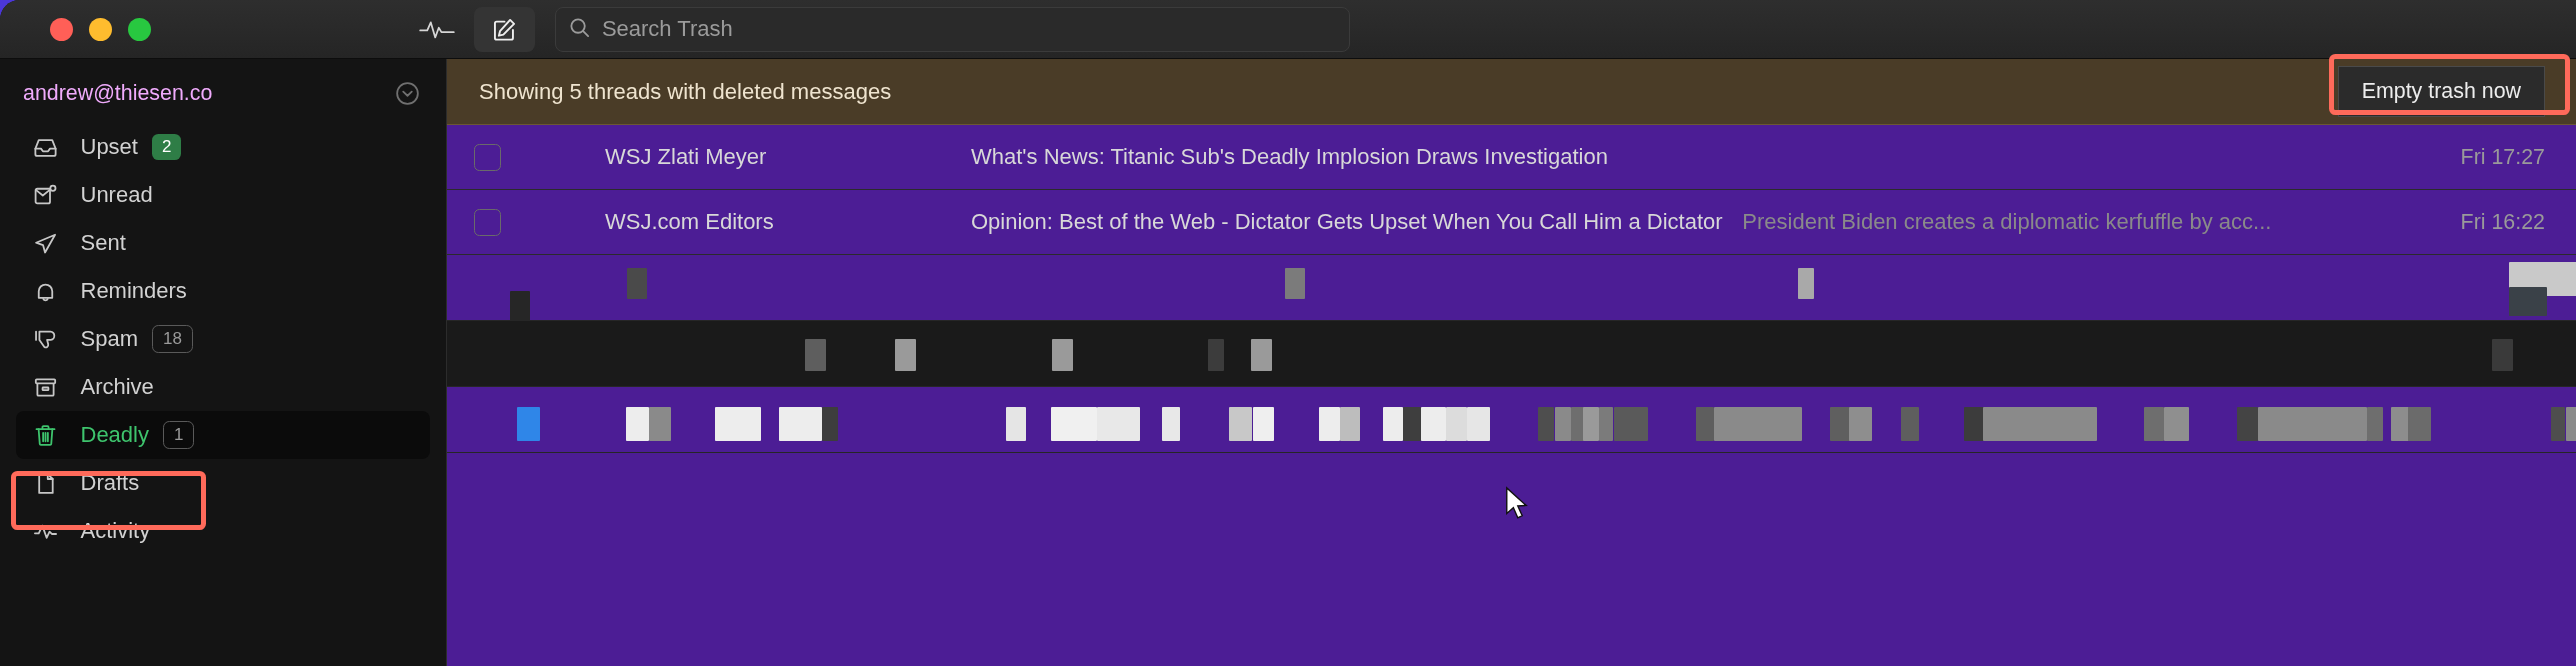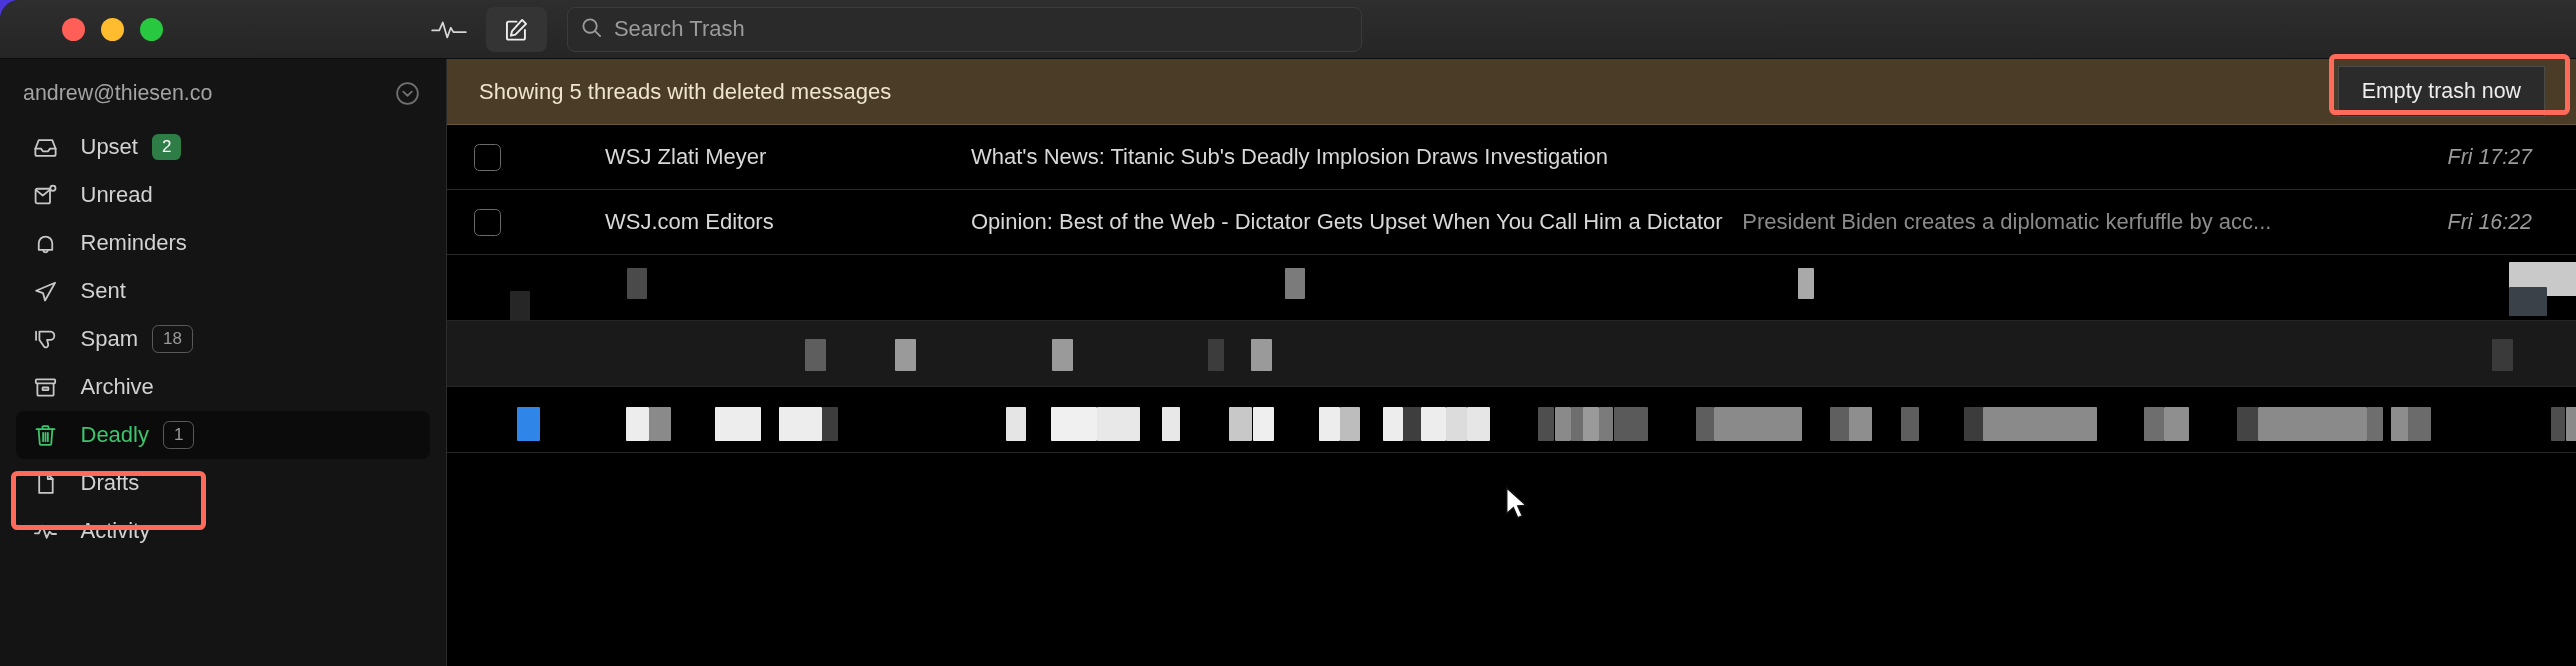--- a/index.html
+++ b/index.html
@@ -17,21 +17,21 @@
     border-top-left-radius: 19.7px;
     overflow: hidden;
   }
 
   
   .titlebar {
     position: absolute; left: 0; top: 0;
     width: 2576px; height: 59px;
     background: linear-gradient(#2e2e2e, #252525);
     border-bottom: 0.9px solid #0d0d0d;
-    display: flex; align-items: center; padding-left: 12px;
+    display: flex; align-items: center;
   }
   .traffic { display: flex; gap: 16px; margin-left: 50px; }
   .light { width: 23px; height: 23px; border-radius: 50%; }
   .light.red { background: #ff5f57; }
   .light.yellow { background: #febc2e; }
   .light.green { background: #28c840; }
 
   .tb-icons { display: flex; align-items: center; gap: 7.1px; margin-left: 255px; }
   .tb-btn {
     width: 61px; height: 45px; border-radius: 8px;
@@ -63,21 +63,21 @@
     position: absolute; left: 0; top: 59px;
     width: 447px; height: 607px;
     background: #141414;
     border-right: 0.9px solid #2c2c2c;
     padding-top: 10.7px;
   }
   .account-row {
     display: flex; align-items: center;
     height: 48px; padding: 0 25px 0 23px;
   }
-  .account-email { color: #a3a3a3; font-size: 21.4px; flex: 1; }
+  .account-email { color: #f0abfc; font-size: 21.4px; flex: 1; }
   .account-chevron { color: #6d6d6d; display: flex; }
 
   .nav { margin-top: 5.4px; }
   .nav-item {
     position: relative;
     display: flex; align-items: center;
     height: 48px;
     margin: 0 16px;
     padding-left: 16px;
     border-radius: 8px;
@@ -108,21 +108,21 @@
     border-radius: 6.3px;
     pointer-events: none;
   }
   #hl-trash { left: 10.7px; top: 471px; width: 195px; height: 59px; }
   #hl-empty { left: 2329px; top: 54px; width: 241px; height: 61px; }
 
   
   .main {
     position: absolute; left: 447px; top: 59px;
     width: 2129px; height: 607px;
-    background: #000000;
+    background: #4c1d95;
   }
 
   .banner {
     height: 66px;
     background: #4a3c27;
     border-bottom: 0.9px solid #6b5733;
     display: flex; align-items: center;
     padding-left: 32px;
   }
   .banner-text { color: #efe4cf; font-size: 22px; flex: 1; }
@@ -155,21 +155,21 @@
     white-space: nowrap; overflow: hidden; text-overflow: ellipsis;
   }
   .subject {
     color: #d8d8d8; font-size: 22px; white-space: nowrap;
   }
   .snippet {
     color: #8a8a8a; font-size: 22px; margin-left: 19.7px;
     white-space: nowrap; overflow: hidden; text-overflow: ellipsis;
   }
   .spacer { flex: 1; }
-  .time { color: #9a9a9a; font-size: 21.4px; margin-right: 44px; white-space: nowrap; font-style: italic; }
+  .time { color: #9a9a9a; font-size: 21.4px; margin-right: 31px; white-space: nowrap; }
 
   
   .redacted-row {
     position: relative;
     height: 66px;
     border-bottom: 0.9px solid #262626;
     overflow: hidden;
   }
   .redacted-row.alt { background: #1a1a1a; }
   .blk { position: absolute; border-radius: 0.9px; }
@@ -247,34 +247,34 @@
           </svg>
         </span>
         <span class="nav-label">Unread</span>
       </div>
 
 
 
       <div class="nav-item">
         <span class="nav-icon">
           <svg width="27" height="27" viewBox="0 0 24 24" fill="none" stroke="currentColor" stroke-width="1.6" stroke-linecap="round" stroke-linejoin="round">
+            <path d="M20.5 4.2 L3.6 11.3 L9.8 13.4 L11.6 20 Z"></path>
+          </svg>
+        </span>
+        <span class="nav-label">Sent</span>
+      </div>
+
+      <div class="nav-item">
+        <span class="nav-icon">
+          <svg width="27" height="27" viewBox="0 0 24 24" fill="none" stroke="currentColor" stroke-width="1.6" stroke-linecap="round" stroke-linejoin="round">
             <path d="M6 17.6 V11.8 A6 6 0 0 1 18 11.8 V17.6 Z"></path>
             <path d="M10 18.6 A2.2 2.2 0 0 0 14 18.6"></path>
           </svg>
         </span>
         <span class="nav-label">Reminders</span>
-      </div>
-
-      <div class="nav-item">
-        <span class="nav-icon">
-          <svg width="27" height="27" viewBox="0 0 24 24" fill="none" stroke="currentColor" stroke-width="1.6" stroke-linecap="round" stroke-linejoin="round">
-            <path d="M20.5 4.2 L3.6 11.3 L9.8 13.4 L11.6 20 Z"></path>
-          </svg>
-        </span>
-        <span class="nav-label">Sent</span>
       </div>
 
       <div class="nav-item">
         <span class="nav-icon">
           <svg width="27" height="27" viewBox="0 0 24 24" fill="none" stroke="currentColor" stroke-width="1.6" stroke-linecap="round" stroke-linejoin="round">
             <path d="M3.6 5 V12.4"></path>
             <path d="M6.6 5 H16.5 A3.4 3.4 0 0 1 19.8 8.6 A3.4 3.4 0 0 1 16.8 12.3 H13.4 L14.4 16.3 A2.2 2.2 0 0 1 11 18.6 L6.6 12.4 Z"></path>
           </svg>
         </span>
         <span class="nav-label">Spam</span>

